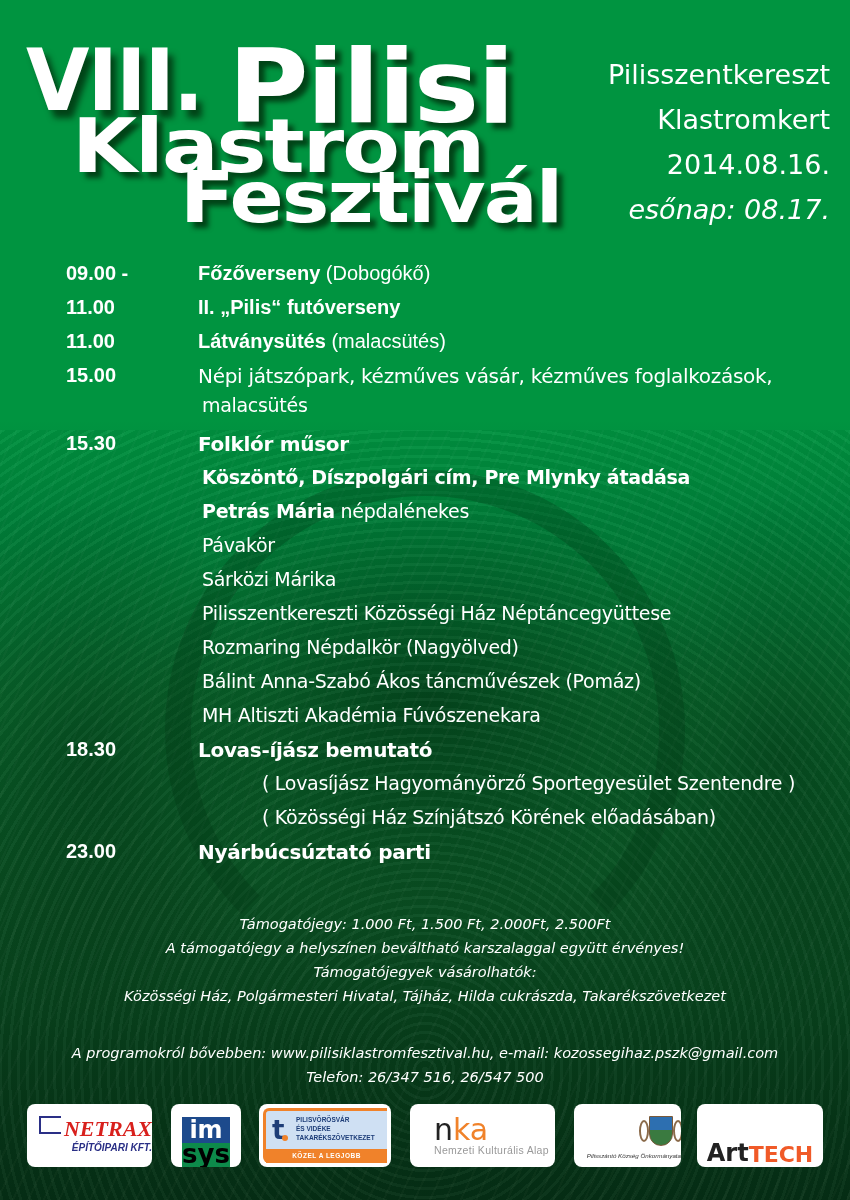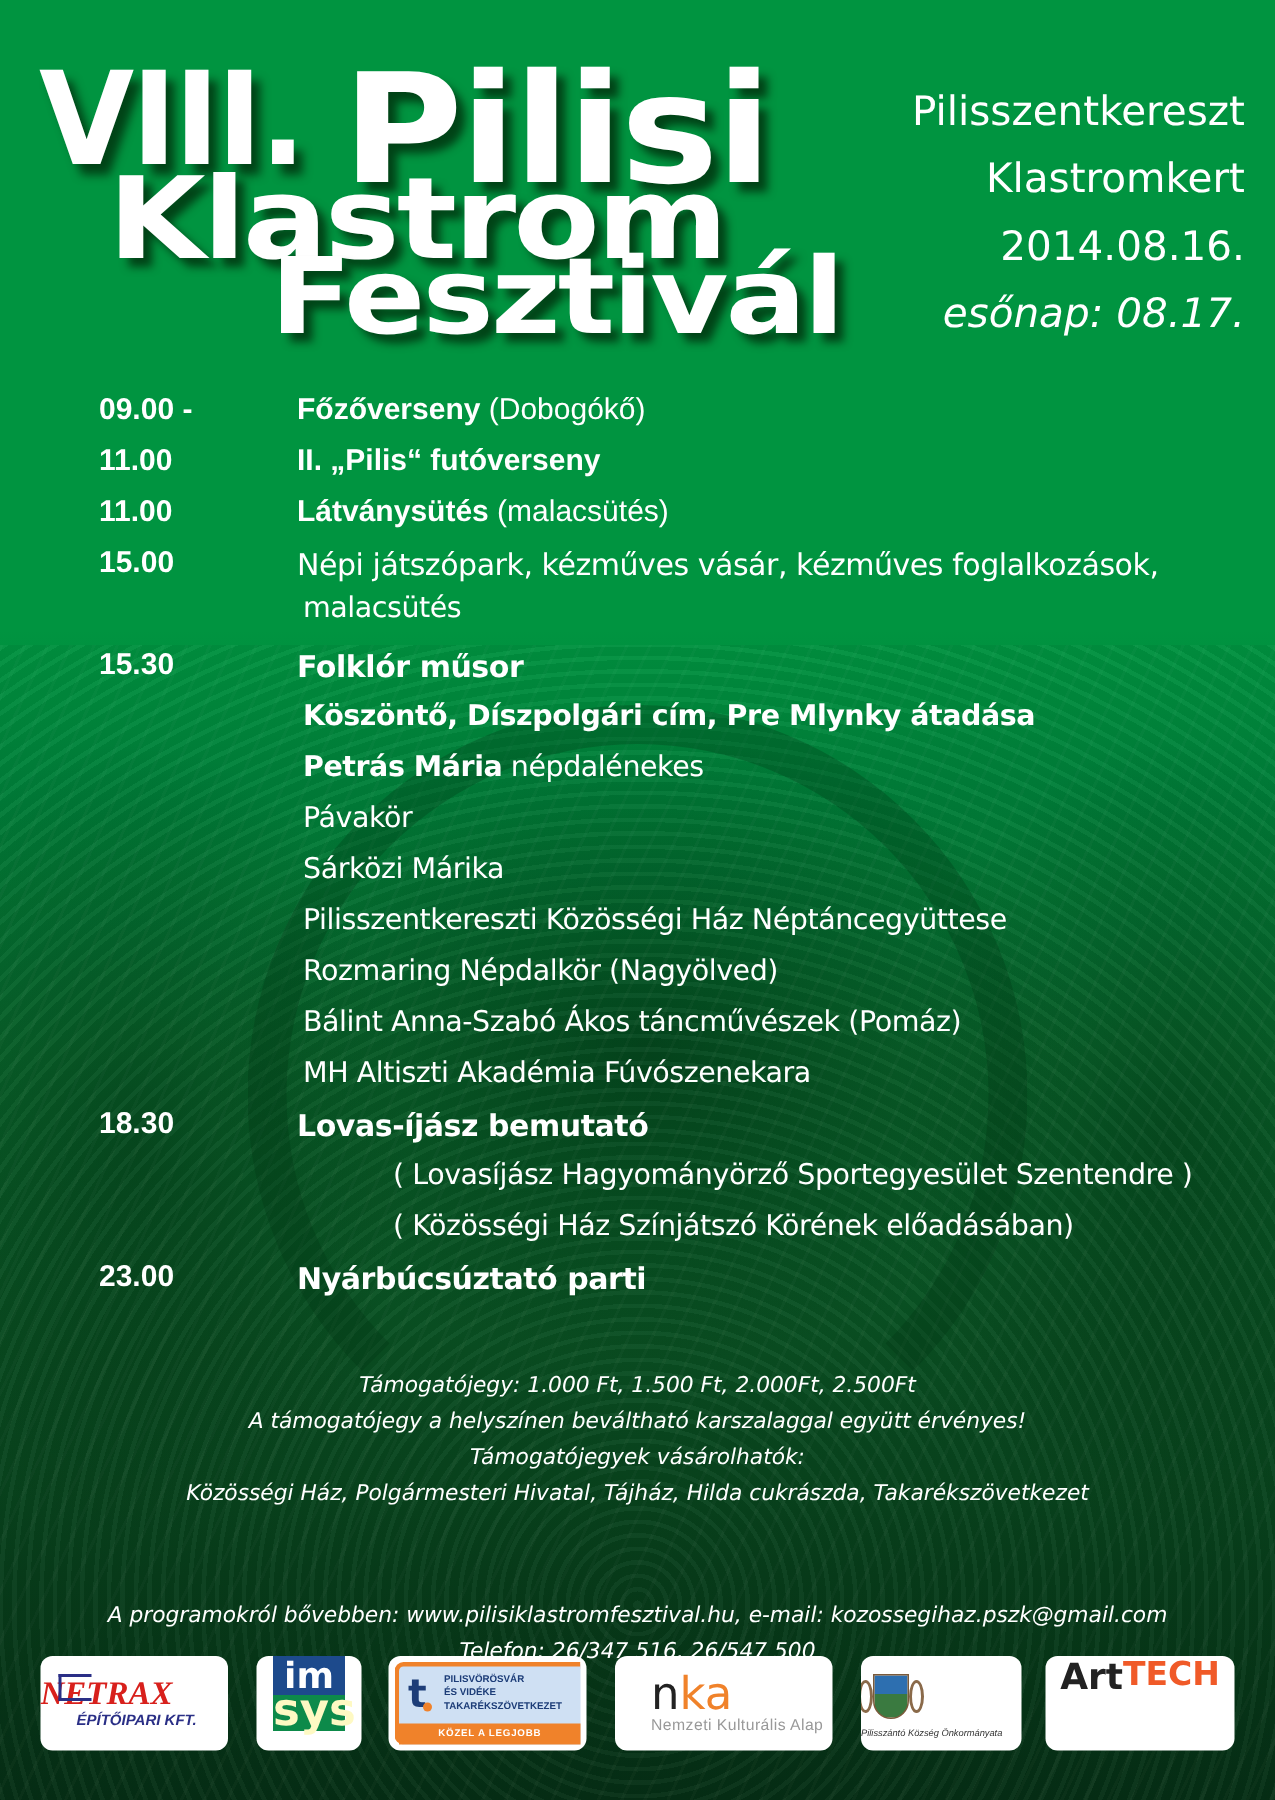--- a/index.html
+++ b/index.html
@@ -69,38 +69,38 @@
   .detail { position: relative; height: 34px; white-space: nowrap; }
   .detail .desc { position: absolute; left: 196px; top: 0; }
 
   
   .info {
     position: absolute; left: 0; top: 912px; width: 850px; text-align: center;
     font-family: "DejaVu Sans", sans-serif; font-style: italic; font-size: 14.5px; line-height: 24px;
   }
   .contact {
     position: absolute; left: 0; top: 1041px; width: 850px; text-align: center;
-    font-family: "DejaVu Sans", sans-serif; font-style: italic; font-size: 14.5px; line-height: 24px; margin-top: 24px;
+    font-family: "DejaVu Sans", sans-serif; font-style: italic; font-size: 14.5px; line-height: 24px;
   }
 
   
   .sponsors { position: absolute; left: 0; top: 1104px; width: 850px; height: 64px; }
   .logo {
     position: absolute; top: 0; height: 63px; background: #fff; border-radius: 8px;
-    display: flex; align-items: flex-start; justify-content: center; overflow: hidden;
+    display: flex; align-items: flex-end; justify-content: center; overflow: hidden;
   }
   .lg-netrax { left: 27px; width: 125px; flex-direction: column; }
   .lg-netrax .n1 { color: #d8201c; font-family: "Liberation Serif", serif; font-style: italic; font-weight: bold; font-size: 22px; line-height: 22px; }
   .lg-netrax .n2 { color: #2a2f86; font-style: italic; font-weight: bold; font-size: 10px; margin-top: 2px; margin-left: 24px; }
   .lg-netrax .roof { position: absolute; left: 12px; top: 12px; width: 22px; height: 18px; border: 2px solid #2a2f86; border-right: none; }
 
   .lg-imsys { left: 171px; width: 70px; }
   .lg-imsys .box { width: 48px; height: 50px; position: relative; }
   .lg-imsys .top { position: absolute; left: 0; top: 0; width: 48px; height: 26px; background: #1d4a8c; color: #fff; font-weight: bold; font-size: 24px; line-height: 26px; text-align: center; font-family: "DejaVu Sans", sans-serif; }
-  .lg-imsys .bot { position: absolute; left: 0; top: 26px; width: 48px; height: 24px; background: #0d8a4a; color: #fef9c3; font-weight: bold; font-size: 30px; line-height: 22px; text-align: center; font-family: "DejaVu Sans", sans-serif; }
+  .lg-imsys .bot { position: absolute; left: 0; top: 26px; width: 48px; height: 24px; background: #0d8a4a; color: #000000; font-weight: bold; font-size: 26px; line-height: 22px; text-align: center; font-family: "DejaVu Sans", sans-serif; }
 
   .lg-tak { left: 259px; width: 132px; padding: 4px; }
   .lg-tak .inner { position: relative; width: 124px; height: 55px; background: #cfe0f3; border-top: 3px solid #f0822a; border-left: 3px solid #f0822a; border-radius: 6px 0 0 6px; }
   .lg-tak .t { position: absolute; left: 6px; top: 6px; color: #1d3d78; font-weight: bold; font-size: 26px; font-family: "DejaVu Sans", sans-serif; line-height: 26px; }
   .lg-tak .dot { position: absolute; left: 16px; top: 24px; width: 6px; height: 6px; border-radius: 50%; background: #f0822a; }
   .lg-tak .l1, .lg-tak .l2, .lg-tak .l3 { position: absolute; left: 30px; color: #1d3d78; font-size: 6.5px; font-weight: bold; }
   .lg-tak .l1 { top: 5px; } .lg-tak .l2 { top: 14px; } .lg-tak .l3 { top: 23px; }
   .lg-tak .band { position: absolute; left: 0; bottom: 0; width: 121px; height: 14px; background: #f0822a; color: #fff; font-size: 6.5px; font-weight: bold; text-align: center; line-height: 14px; letter-spacing: 0.5px; }
 
   .lg-nka { left: 410px; width: 145px; flex-direction: column; align-items: flex-start; padding-left: 24px; }

